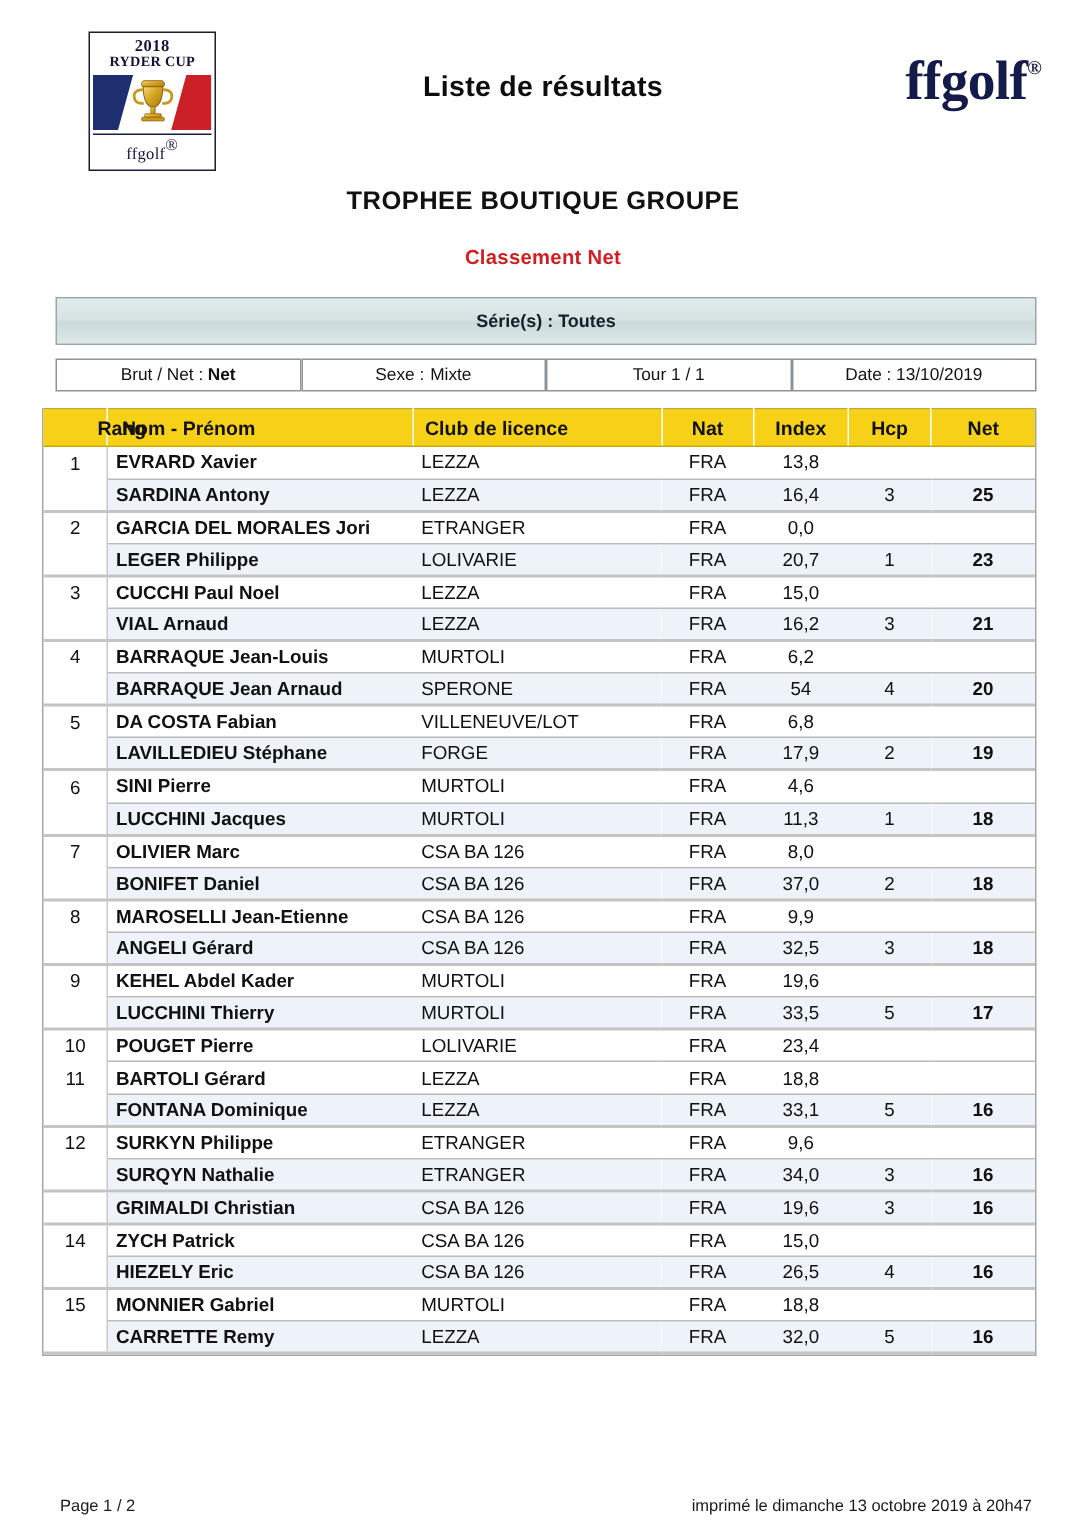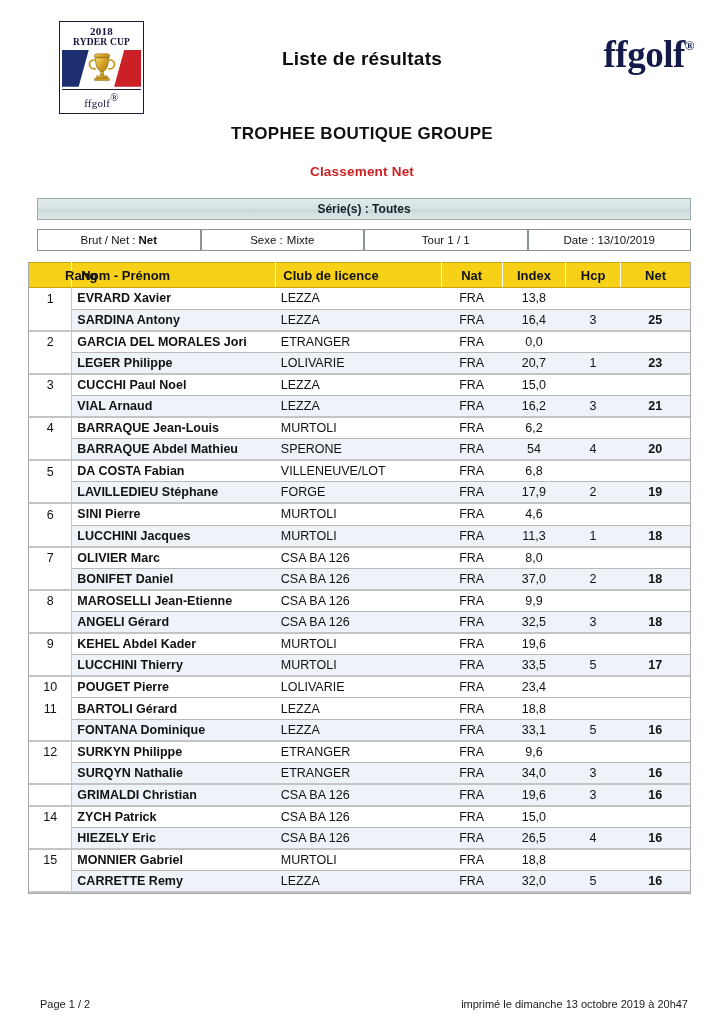--- a/index.html
+++ b/index.html
@@ -143,21 +143,21 @@
     font-size: 13.5px;
     font-weight: bold;
     color: #cf1f22;
     margin-top: 20px;
     letter-spacing: 0.2px;
   }
 
   
   .series-bar {
     margin: 19px 33px 0 37px;
-    height: 22px;
+    height: 32px;
     border: 1px solid #9aa7ad;
     background: linear-gradient(to bottom, #e2ebeb 0%, #d6e2e3 48%, #cbd9da 52%, #dde8e8 100%);
     display: flex;
     align-items: center;
     justify-content: center;
     font-size: 12px;
     font-weight: bold;
     color: #14202a;
     box-sizing: border-box;
   }
@@ -400,21 +400,21 @@
             <td class="c-rang">4</td>
             <td class="c-name ruled">BARRAQUE Jean-Louis</td>
             <td class="c-club ruled">MURTOLI</td>
             <td class="c-nat ruled">FRA</td>
             <td class="c-index ruled">6,2</td>
             <td class="c-hcp ruled"></td>
             <td class="c-net ruled"></td>
           </tr>
           <tr class="r-second">
             <td class="c-rang"></td>
-            <td class="c-name">BARRAQUE Abdel Mathieu</td>
+            <td class="c-name">BARRAQUE Jean Arnaud</td>
             <td class="c-club">SPERONE</td>
             <td class="c-nat">FRA</td>
             <td class="c-index">54</td>
             <td class="c-hcp">4</td>
             <td class="c-net">20</td>
           </tr>
           <tr class="r-first">
             <td class="c-rang">5</td>
             <td class="c-name ruled">DA COSTA Fabian</td>
             <td class="c-club ruled">VILLENEUVE/LOT</td>

